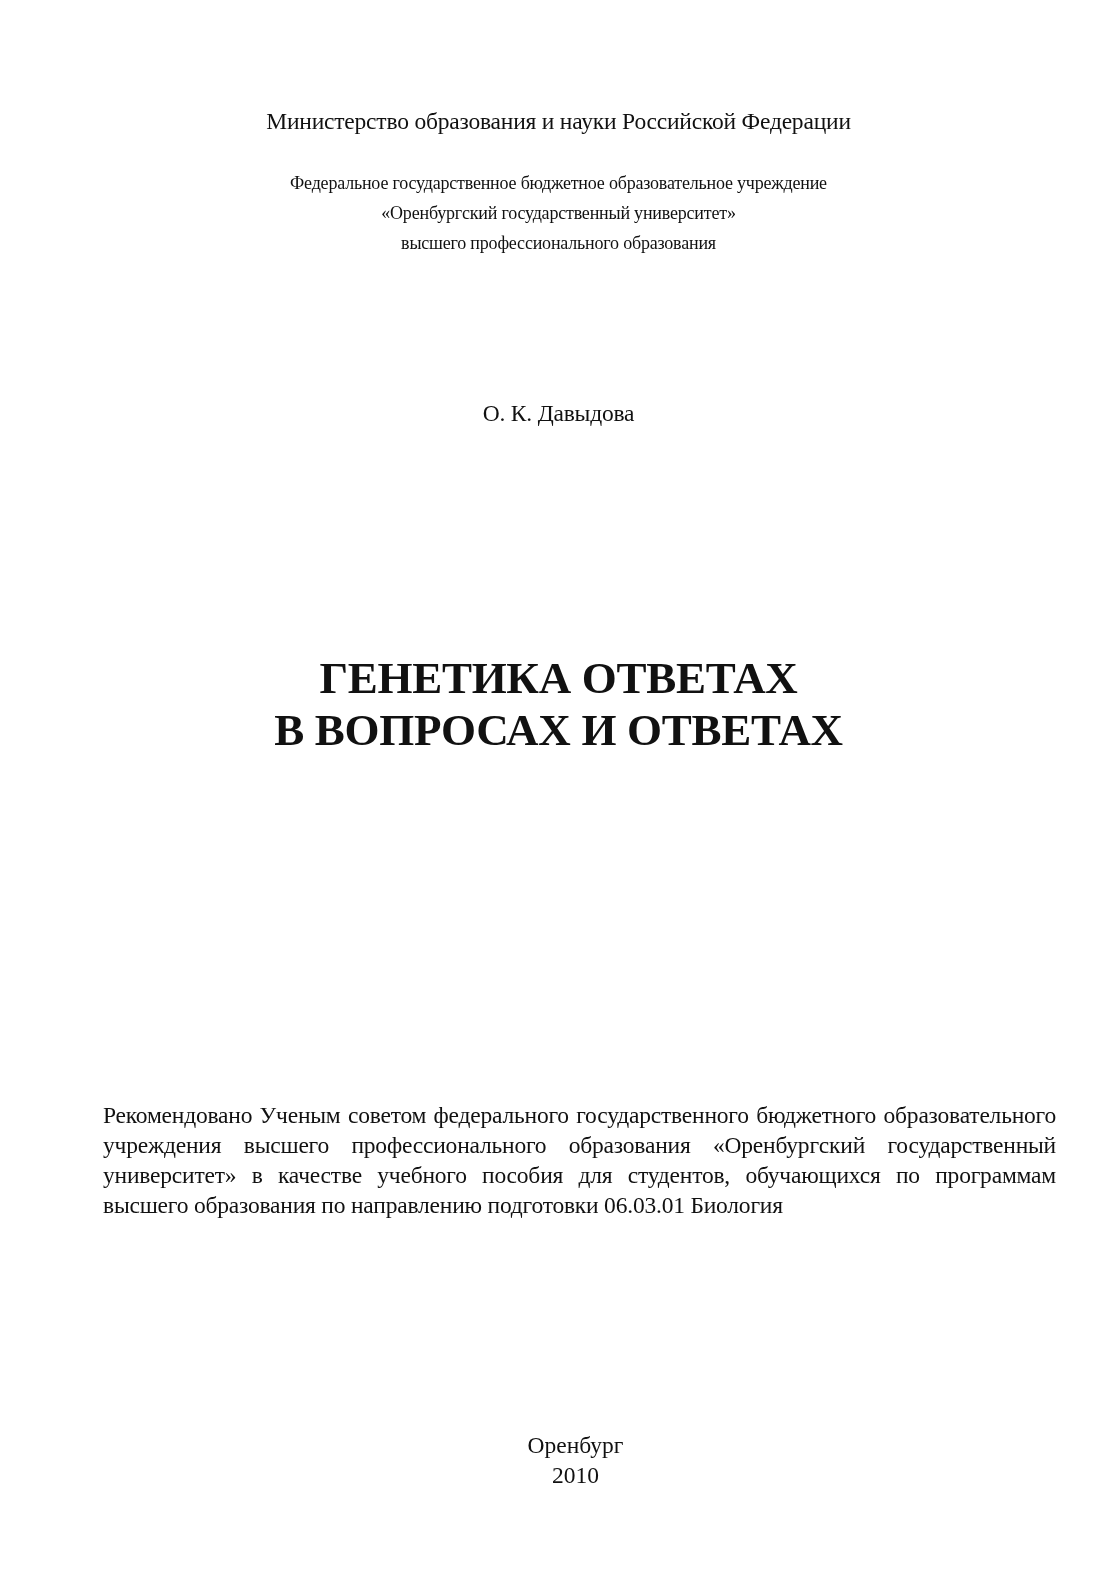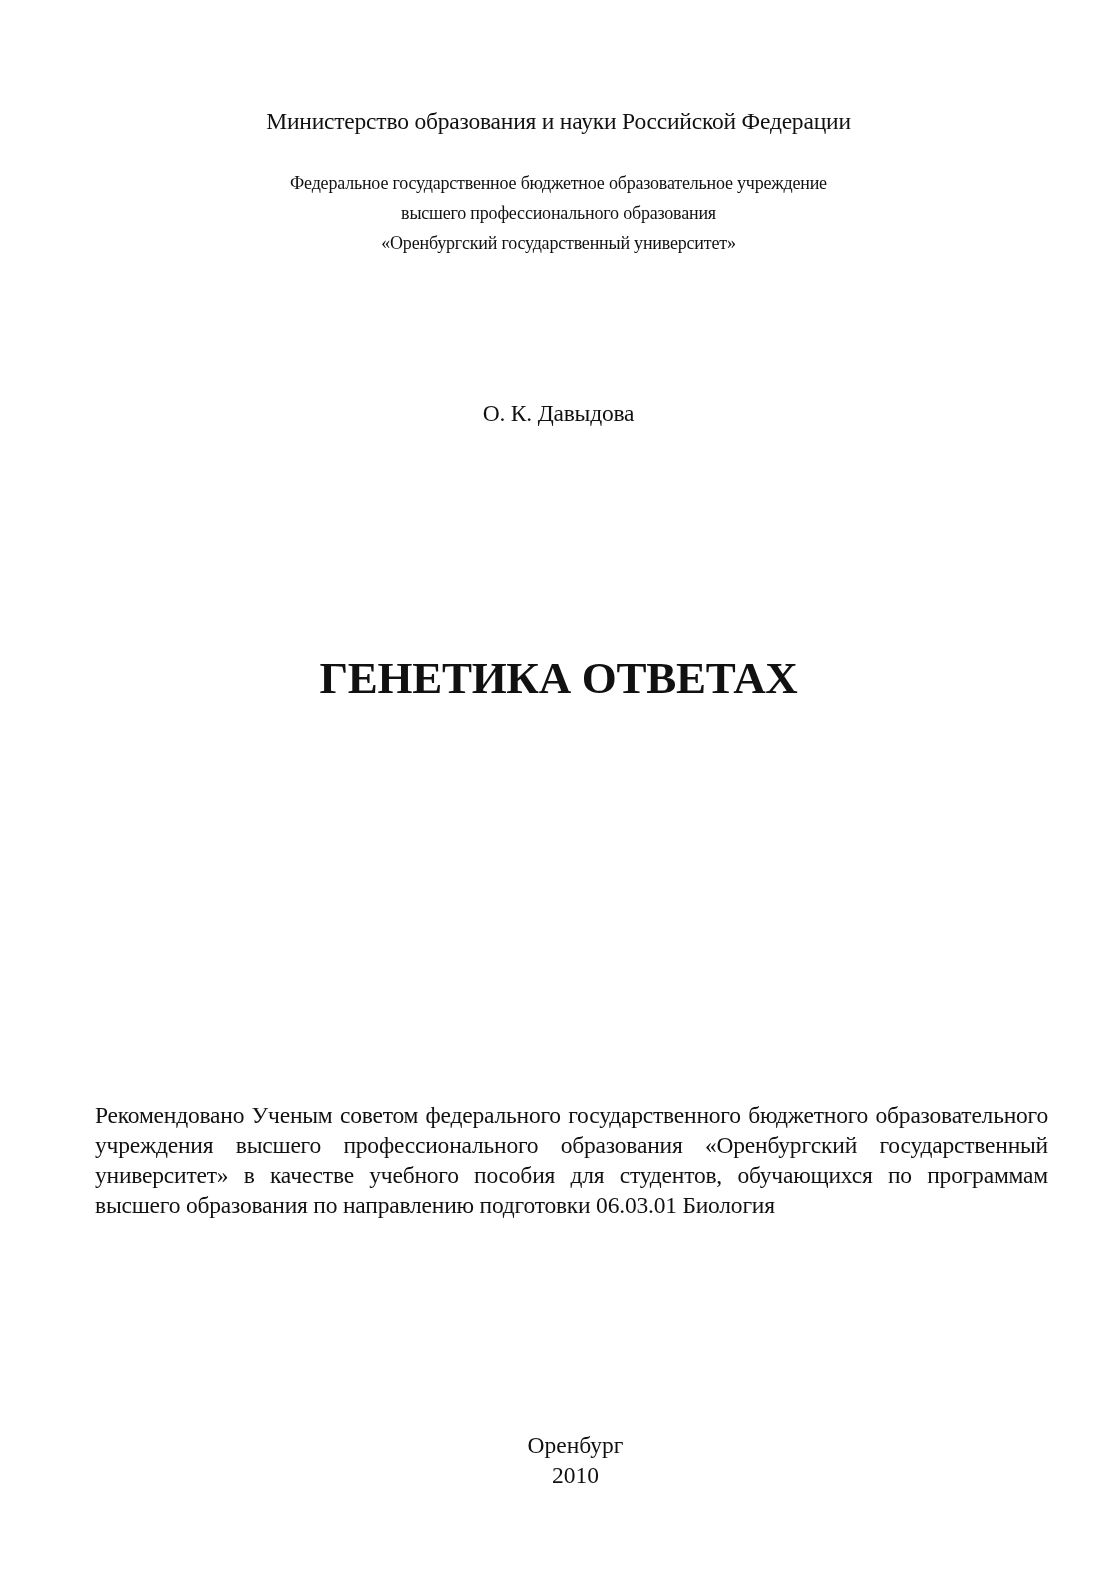--- a/index.html
+++ b/index.html
@@ -50,21 +50,21 @@
     .title {
       top: 652px;
       font-size: 45px;
       line-height: 52px;
       font-weight: bold;
       letter-spacing: -0.3px;
     }
     .title div { display: block; }
     .recommendation {
       position: absolute;
-      left: 95px;
+      left: 103px;
       top: 1100px;
       width: 953px;
       font-size: 23.5px;
       line-height: 30px;
       text-align: justify;
       letter-spacing: -0.2px;
     }
     .city-year {
       top: 1430px;
       font-size: 23.5px;
@@ -74,28 +74,29 @@
   </style>
 </head>
 <body>
 
 <div class="page">
 
   <div class="centered ministry">Министерство образования и науки Российской Федерации</div>
 
   <div class="centered institution">
     <div>Федеральное государственное бюджетное образовательное учреждение</div>
+    <div>«Оренбургский государственный университет»</div>
     <div>высшего профессионального образования</div>
-    <div>«Оренбургский государственный университет»</div>
   </div>
 
   <div class="centered author">О. К. Давыдова</div>
 
   <div class="centered title">
     <div>ГЕНЕТИКА ОТВЕТАХ</div>
+    <div>В ВОПРОСАХ И ОТВЕТАХ</div>
   </div>
 
   <div class="recommendation">Рекомендовано Ученым советом федерального государственного бюджетного образовательного учреждения высшего профессионального образования «Оренбургский государственный университет» в качестве учебного пособия для студентов, обучающихся по программам высшего образования по направлению подготовки 06.03.01 Биология</div>
 
   <div class="centered city-year">
     <div>Оренбург</div>
     <div>2010</div>
   </div>
 
 </div>

